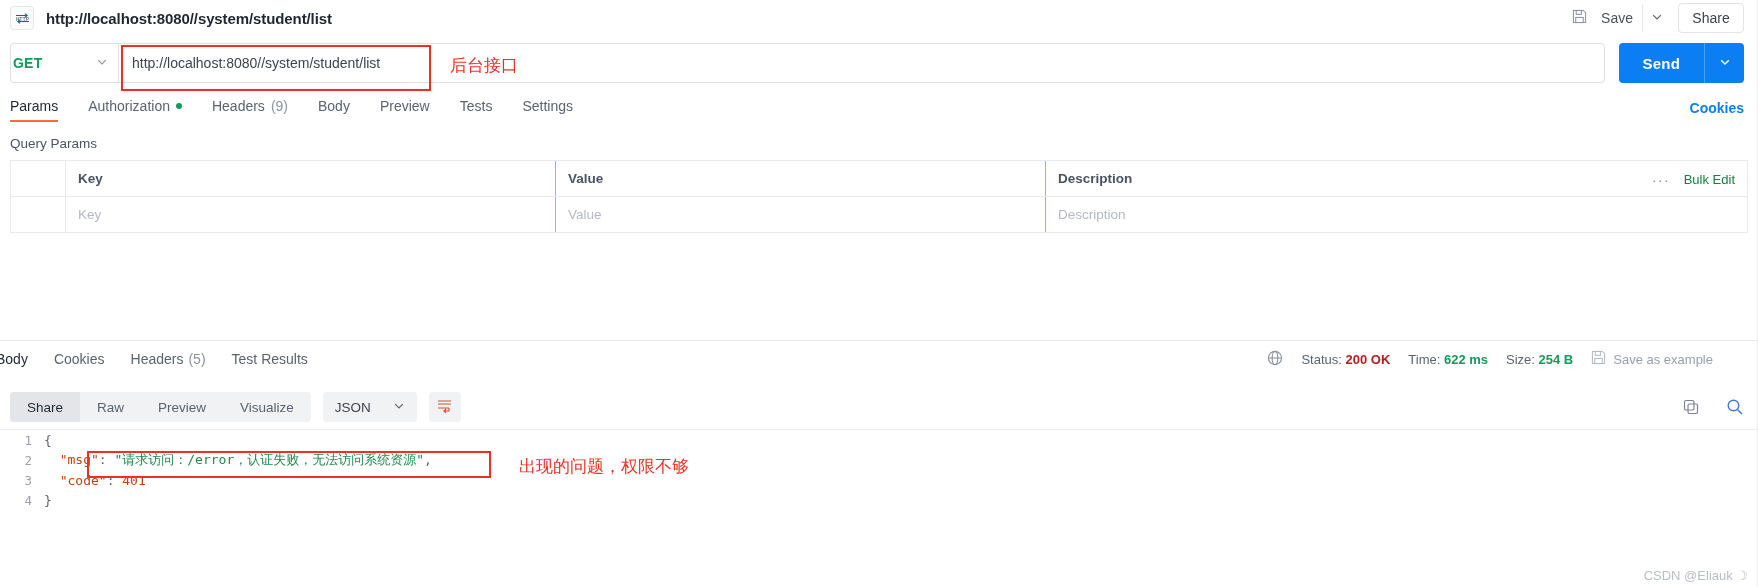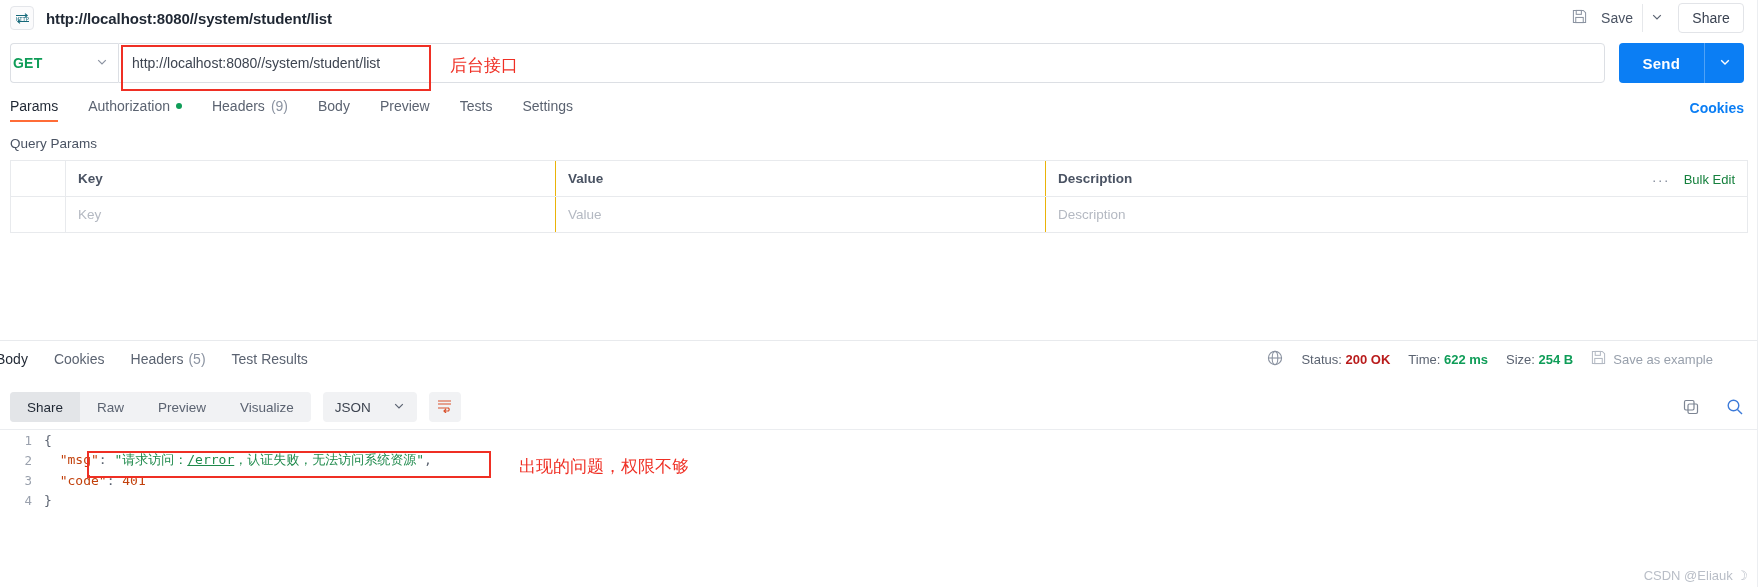--- a/index.html
+++ b/index.html
@@ -377,21 +377,21 @@
     font-size: 12.5px;
     flex: none;
   }
   .code {
     white-space: pre;
     color: #3d4450;
   }
   .tok-key { color: #c2410c; }
   .tok-str { color: #1f8a4c; }
   .tok-num { color: #c2410c; }
-  .tok-url { color: #1f8a4c; text-decoration: underline; }
+  .tok-url { color: #1f8a4c; }
   .tok-punct { color: #5b6371; }
 
   .watermark {
     position: absolute;
     right: 10px; bottom: 4px;
     font-size: 13px;
     color: #b9bec7;
     white-space: nowrap;
   }
   .vline-right {

